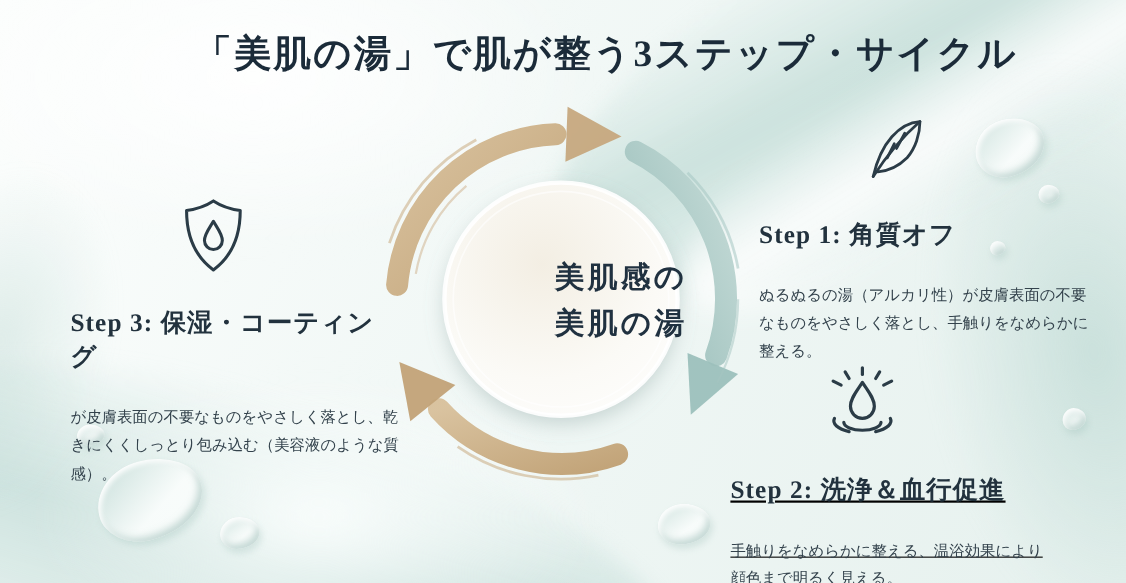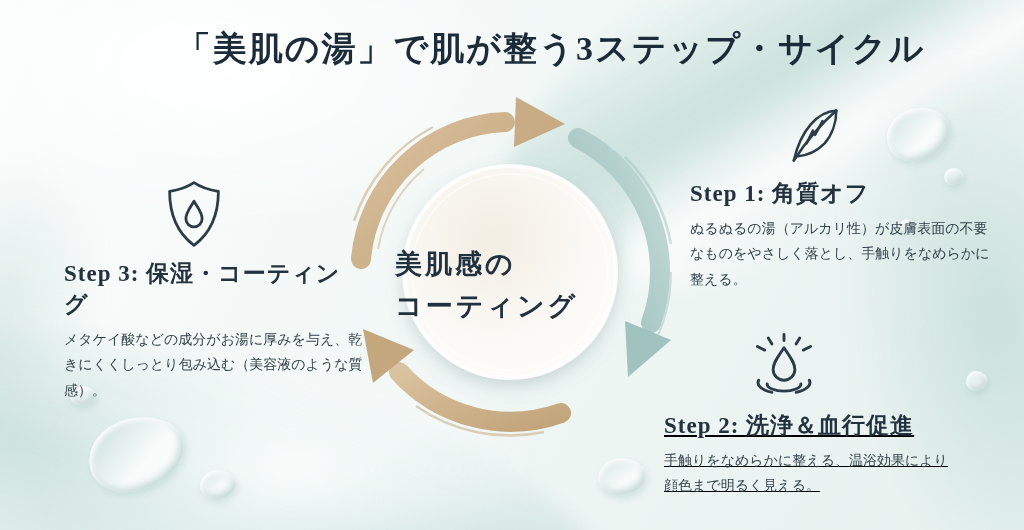--- a/index.html
+++ b/index.html
@@ -37,25 +37,25 @@
     border-radius:48% 52% 58% 42% / 55% 46% 54% 45%;
     box-shadow:inset 2px 3px 5px rgba(255,255,255,.95),
                inset -3px -4px 7px rgba(148,184,178,.5),
                2px 4px 6px rgba(150,185,179,.28);}
   
   .title{position:absolute;top:26px;left:0;width:100%;text-align:center;
     font-family:"Liberation Serif","DejaVu Serif",serif;
     font-weight:700;font-size:34px;letter-spacing:2px;color:#1b2b39;padding-left:39px;}
   
   .cycle{position:absolute;left:330px;top:92px;width:360px;height:360px;}
-  .cycle-text{position:absolute;left:395px;top:244px;width:230px;text-align:left;
+  .cycle-text{position:absolute;left:395px;top:232px;width:230px;text-align:right;
     font-family:"Liberation Serif","DejaVu Serif",serif;font-weight:700;
     font-size:27px;line-height:1.55;letter-spacing:3px;color:#203140;}
   
-  .step{position:absolute;display:flex;flex-direction:column;align-items:flex-start;}
+  .step{position:absolute;display:flex;flex-direction:column;align-items:flex-start;gap:20px;}
   .step-1{left:690px;top:98px;width:300px;}
   .step-2{left:664px;top:330px;width:295px;text-decoration:underline;}
   .step-3{left:64px;top:178px;width:300px;justify-content:space-between;}
   .step .icon-wrap{height:72px;display:flex;align-items:flex-end;}
   .step-1 .icon-wrap{margin-left:82px;}
   .step-2 .icon-wrap{margin-left:70px;}
   .step-3 .icon-wrap{margin-left:92px;}
   .step-heading{margin-top:8px;font-family:"Liberation Serif","DejaVu Serif",serif;
     font-weight:700;font-size:23px;letter-spacing:1px;color:#22323e;}
   .step-body{margin-top:7px;font-size:14px;line-height:1.82;color:#33424c;}
@@ -125,21 +125,21 @@
       <path d="M214,340 A164,164 0 0 1 86,314" stroke="#c9ab82" stroke-width="2.5" fill="none" opacity="0.55"></path>
     </g>
 
     <circle cx="180" cy="180" r="106" fill="url(#innerGrad)" filter="url(#softShadow)"></circle>
     <circle cx="180" cy="180" r="106" fill="none" stroke="#ffffff" stroke-width="4" opacity="0.9"></circle>
     <circle cx="180" cy="180" r="98" fill="none" stroke="#ffffff" stroke-width="1.5" opacity="0.6"></circle>
   </svg>
 
   <div class="cycle-text">
     <div>美肌感の</div>
-    <div>コーティング</div>
+    <div>美肌の湯</div>
   </div>
 
   <div class="step step-1">
     <div class="icon-wrap">
       <svg width="84" height="68" viewBox="0 0 64 64">
         <g class="icon-stroke">
           <path d="M13 55 C16 42 21 30 29 21 C36 13 45 8.5 53 8 C53 19 49 31 42 39 C34 47 24 50.5 17 51"></path>
           <path d="M13 55 C24 38 37 22 53 8"></path>
           <path d="M25 39 L31 27"></path>
           <path d="M33 31 L40 18"></path>
@@ -172,16 +172,16 @@
   <div class="step step-3">
     <div class="icon-wrap">
       <svg width="76" height="72" viewBox="0 0 64 62">
         <g class="icon-stroke" stroke-width="2.2">
           <path d="M32 4 C38 8 46 10.5 53 11.5 C53 30 47 47 32 58 C17 47 11 30 11 11.5 C18 10.5 26 8 32 4 Z"></path>
           <path d="M32 20 C28.5 26 25 30 25 35 a7 7 0 0 0 14 0 C39 30 35.5 26 32 20 Z"></path>
         </g>
       </svg>
     </div>
     <div class="step-heading">Step 3: 保湿・コーティング</div>
-    <div class="step-body">メタケイ酸などの成分がお湯に厚みを与え、乾きにくくしっとり包み込む（美容液のような質感）。</div>
+    <div class="step-body">が皮膚表面の不要なものをやさしく落とし、乾きにくくしっとり包み込む（美容液のような質感）。</div>
   </div>
 
 </div>
 
 </body></html>

